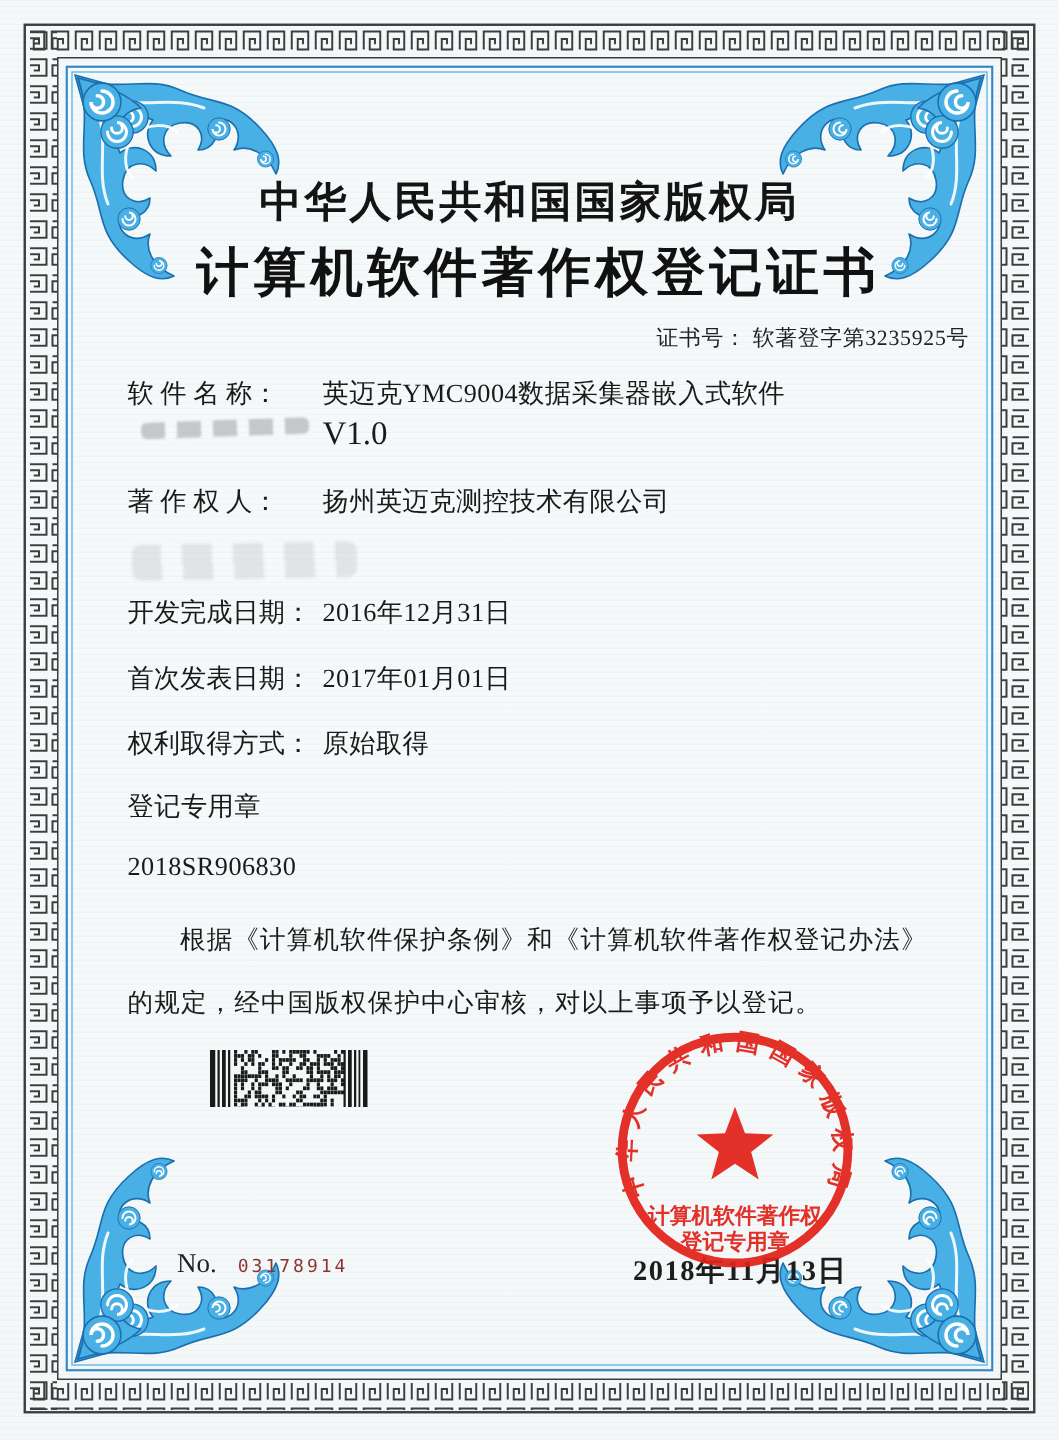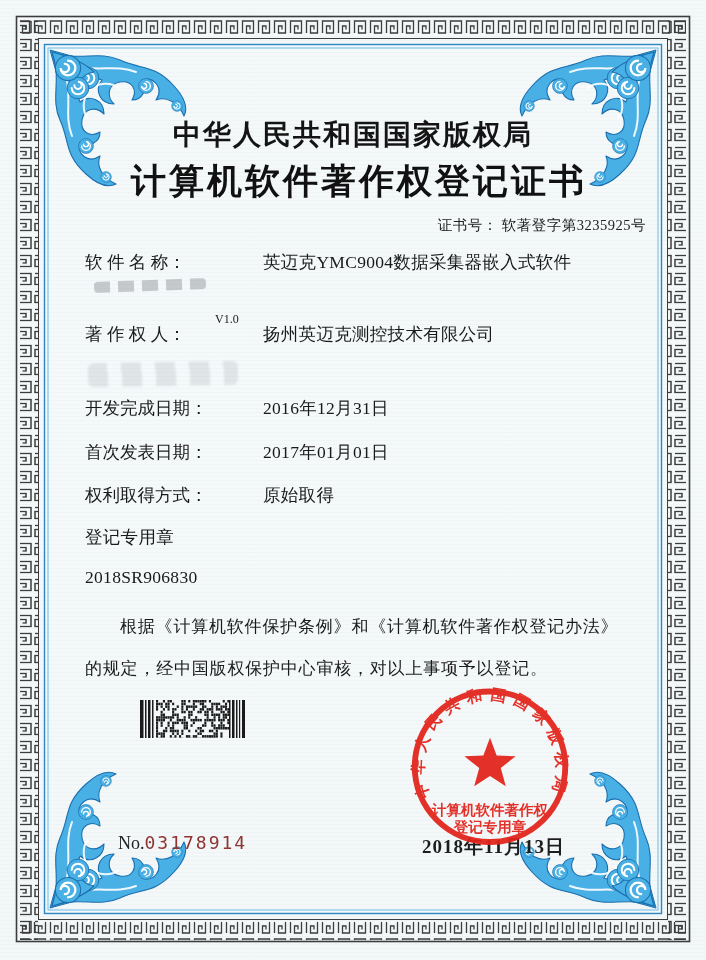--- a/index.html
+++ b/index.html
@@ -20,34 +20,34 @@
     left:0;right:0;top:116px;text-align:center;
     font-size:28px;font-weight:bold;letter-spacing:2px;color:#141414;
   }
   .main-title{
     left:12px;right:0;top:158px;text-align:center;
     font-size:35px;font-weight:bold;letter-spacing:3px;color:#111;
   }
   .certno{
     top:216px;right:60px;font-size:14.5px;letter-spacing:0.5px;color:#222;
   }
-  .field{position:absolute;left:85px;font-size:17.5px;display:flex;gap:48px;}
+  .field{position:absolute;left:85px;font-size:17.5px;display:flex;}
   .field .lbl{width:130px;flex:0 0 130px;color:#1a1a1a;}
   .field .val{color:#1a1a1a;letter-spacing:0.3px;}
-  .val2{position:absolute;left:215px;top:276px;font-size:12px;color:#1a1a1a;margin-top:36px;}
+  .val2{position:absolute;left:215px;top:276px;font-size:22px;color:#1a1a1a;}
   .statement{
     position:absolute;left:85px;top:606px;width:548px;
     font-size:17px;line-height:42px;letter-spacing:0.8px;color:#1a1a1a;
     text-indent:35px;white-space:normal;
   }
   .barcode-wrap{position:absolute;left:140px;top:700px;width:106px;height:38px;}
   .serial{position:absolute;left:118px;top:832px;font-size:18px;color:#222;}
   .serial .num{
-    font-family:"DejaVu Sans Mono",monospace;font-size:18px;letter-spacing:2px;
-    color:#8e3431;
+    font-family:"DejaVu Sans Mono",monospace;font-size:12px;letter-spacing:2px;
+    color:#8e3431;margin-left:14px;
   }
   .seal-date{
     position:absolute;left:422px;top:834px;width:160px;
     font-size:19px;font-weight:bold;color:#1d1d1d;letter-spacing:1px;
   }
   .seal{position:absolute;left:404px;top:684px;width:172px;height:172px;opacity:0.93;}
   .smudge{position:absolute;pointer-events:none;}
   .smudge1{
     left:94px;top:280px;width:112px;height:11px;
     background:repeating-linear-gradient(92deg, rgba(110,112,118,0.35) 0 16px, rgba(0,0,0,0) 16px 24px);

